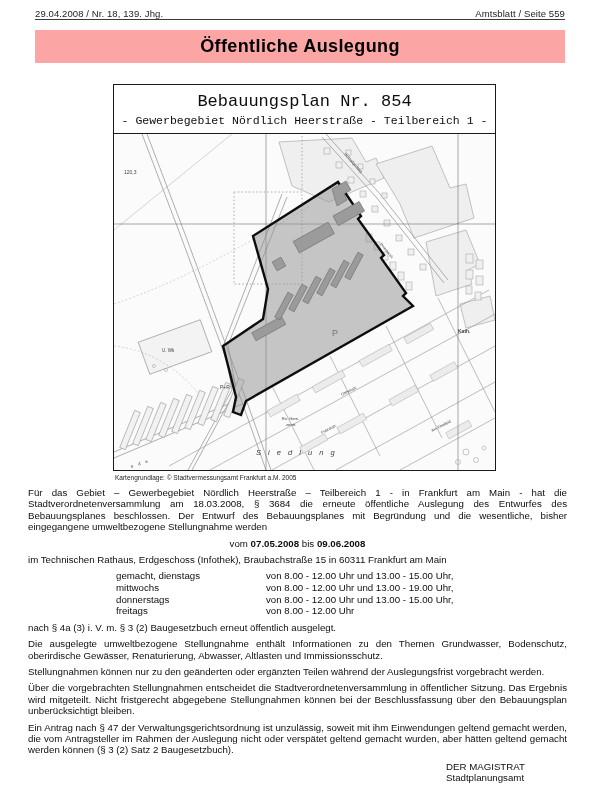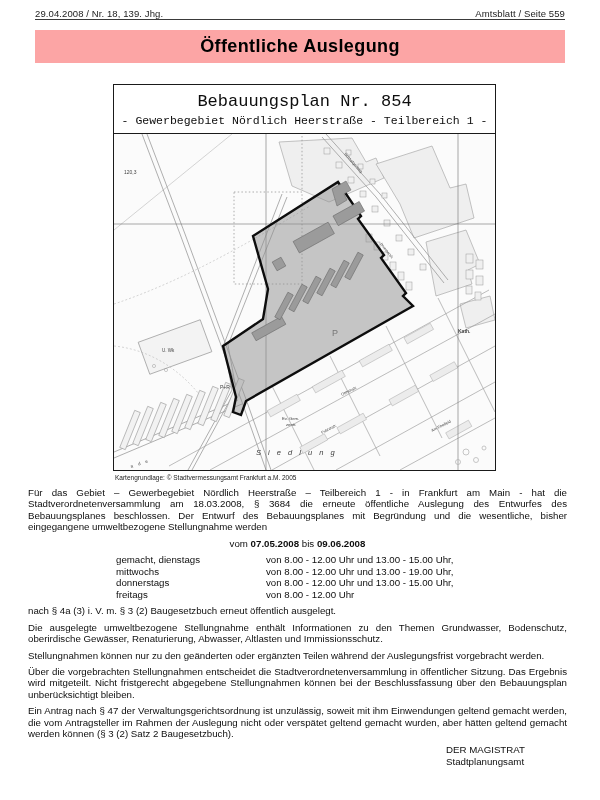--- a/index.html
+++ b/index.html
@@ -213,20 +213,21 @@
 <div class="content">
   <p>Für das Gebiet – Gewerbegebiet Nördlich Heerstraße – Teilbereich 1 - in Frankfurt am Main - hat die Stadtverordnetenversammlung am 18.03.2008, § 3684 die erneute öffentliche Auslegung des Entwurfes des Bebauungsplanes beschlossen. Der Entwurf des Bebauungsplanes mit Begründung und die wesentliche, bisher eingegangene umweltbezogene Stellungnahme werden</p>
 
   <div class="period-line">
     <span>vom</span>
     <b>07.05.2008</b>
     <span>bis</span>
     <b>09.06.2008</b>
   </div>
 
+  <div class="location-line">im Technischen Rathaus, Erdgeschoss (Infothek), Braubachstraße 15 in 60311 Frankfurt am Main</div>
 
   <div class="schedule">
     <div class="row">
       <span class="days">gemacht, dienstags</span>
       <span class="times">von 8.00 - 12.00 Uhr und 13.00 - 15.00 Uhr,</span>
     </div>
     <div class="row">
       <span class="days">mittwochs</span>
       <span class="times">von 8.00 - 12.00 Uhr und 13.00 - 19.00 Uhr,</span>
     </div>

